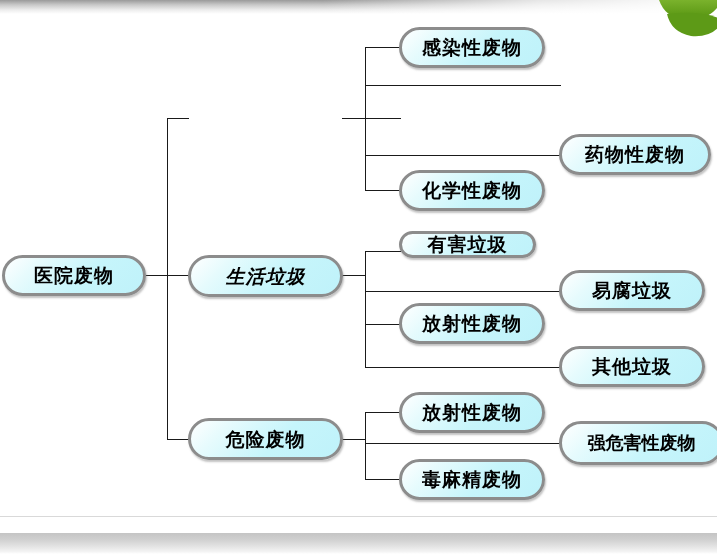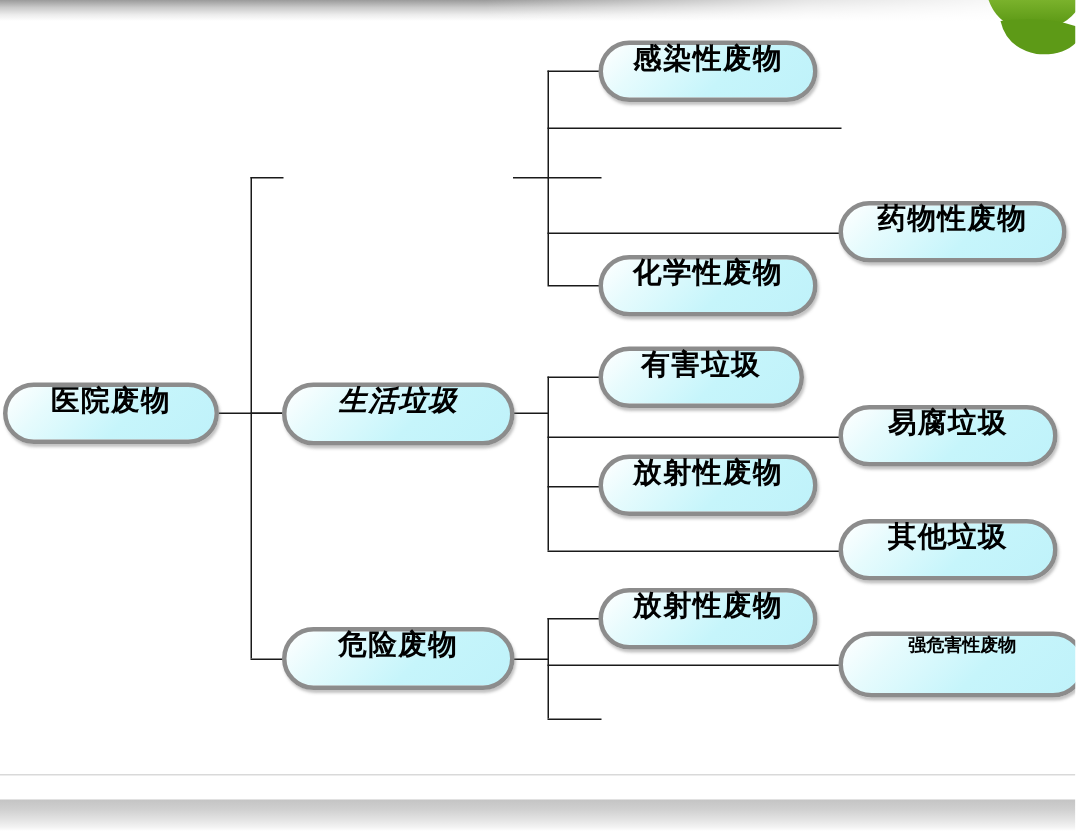--- a/index.html
+++ b/index.html
@@ -63,36 +63,36 @@
   .ln.v { width: 1px; }
 
   
   .node {
     position: absolute;
     box-sizing: border-box;
     border: 3px solid #8c8c8c;
     border-radius: 999px;
     background: linear-gradient(135deg, #ffffff 0%, #e6fbfd 22%, #c6f5fb 58%, #bff2fa 100%);
     display: flex;
-    align-items: flex-start;
+    align-items: center;
     justify-content: center;
     box-shadow: 1px 2px 2px rgba(120,120,120,0.45);
   }
   .node .label {
     font-family: "DejaVu Sans", "Liberation Sans", sans-serif;
     font-weight: 700;
     font-size: 19px;
     line-height: 1;
     color: #000000;
     letter-spacing: 1px;
     white-space: nowrap;
   }
   .node.root .label,
   .node.level1 .label { font-size: 19px; }
-  .node.wide .label { font-size: 12px; letter-spacing: 0px; }
+  .node.wide .label { font-size: 18px; letter-spacing: 0px; }
 </style>
 </head>
 <body>
 
 <div id="slide">
 
   <div class="top-band"></div>
   <div class="top-band-fade"></div>
   <div class="bottom-rule"></div>
   <div class="bottom-band"></div>
@@ -163,21 +163,21 @@
 
 
   <div class="node leaf-node" style="left:559px; top:134px; width:152px; height:41px;">
     <span class="label">药物性废物</span>
   </div>
 
   <div class="node leaf-node" style="left:399px; top:170px; width:146px; height:41px;">
     <span class="label">化学性废物</span>
   </div>
 
-  <div class="node leaf-node" style="left:399px; top:231px; width:137px; height:41px;">
+  <div class="node leaf-node" style="left:399px; top:231px; width:137px; height:27px;">
     <span class="label">有害垃圾</span>
   </div>
 
   <div class="node leaf-node" style="left:559px; top:270px; width:146px; height:41px;">
     <span class="label">易腐垃圾</span>
   </div>
 
   <div class="node leaf-node" style="left:399px; top:303px; width:146px; height:41px;">
     <span class="label">放射性废物</span>
   </div>
@@ -187,14 +187,17 @@
   </div>
 
   <div class="node leaf-node" style="left:399px; top:392px; width:146px; height:41px;">
     <span class="label">放射性废物</span>
   </div>
 
   <div class="node leaf-node wide" style="left:559px; top:421px; width:165px; height:44px;">
     <span class="label">强危害性废物</span>
   </div>
 
+  <div class="node leaf-node" style="left:399px; top:459px; width:146px; height:41px;">
+    <span class="label">毒麻精废物</span>
+  </div>
 
 </div>
 
 </body></html>

